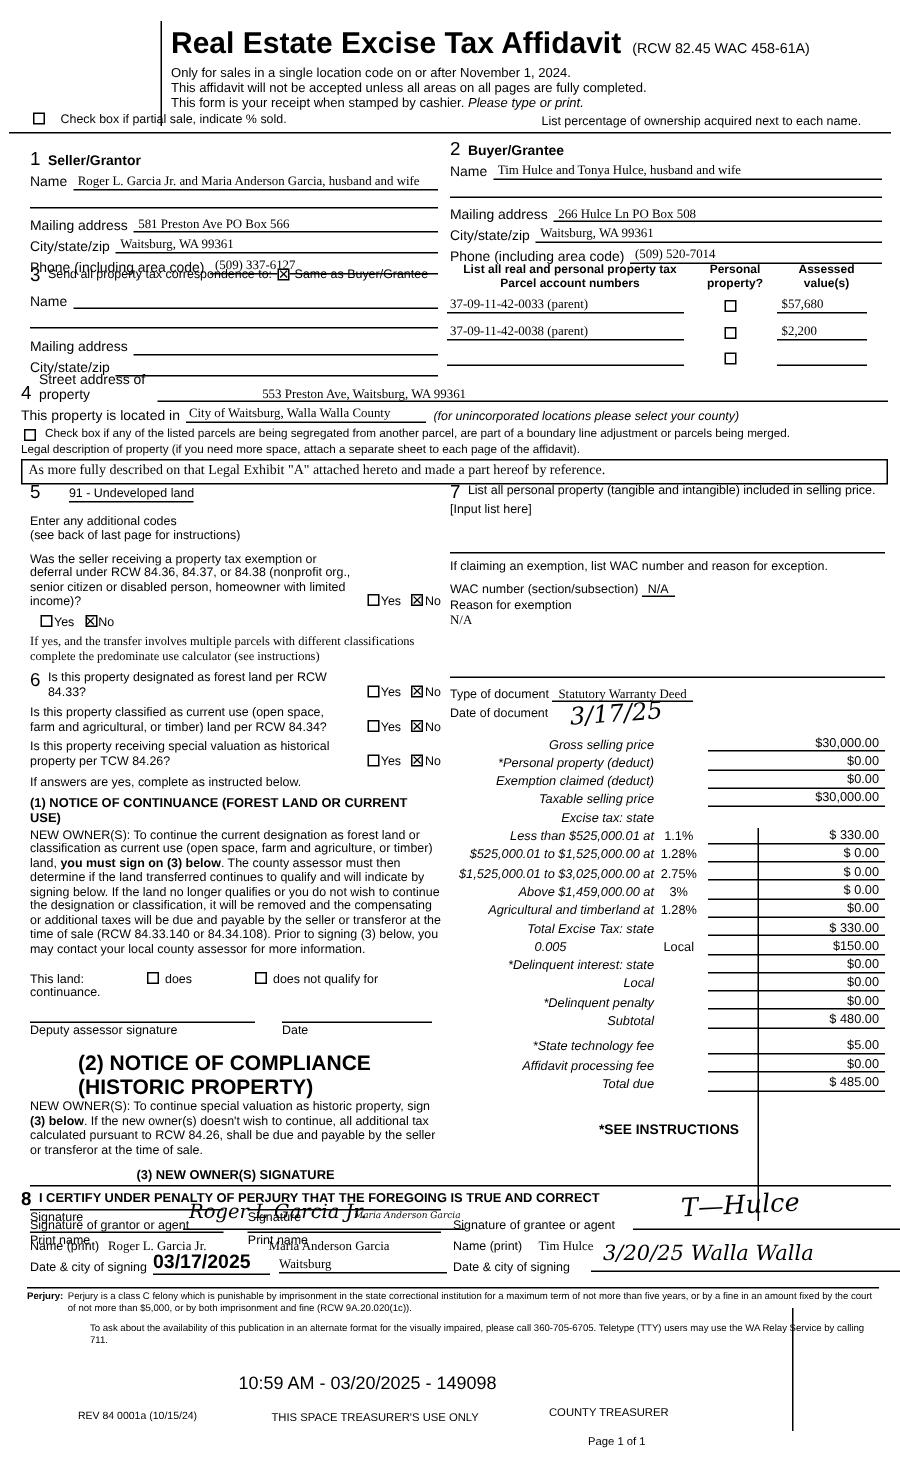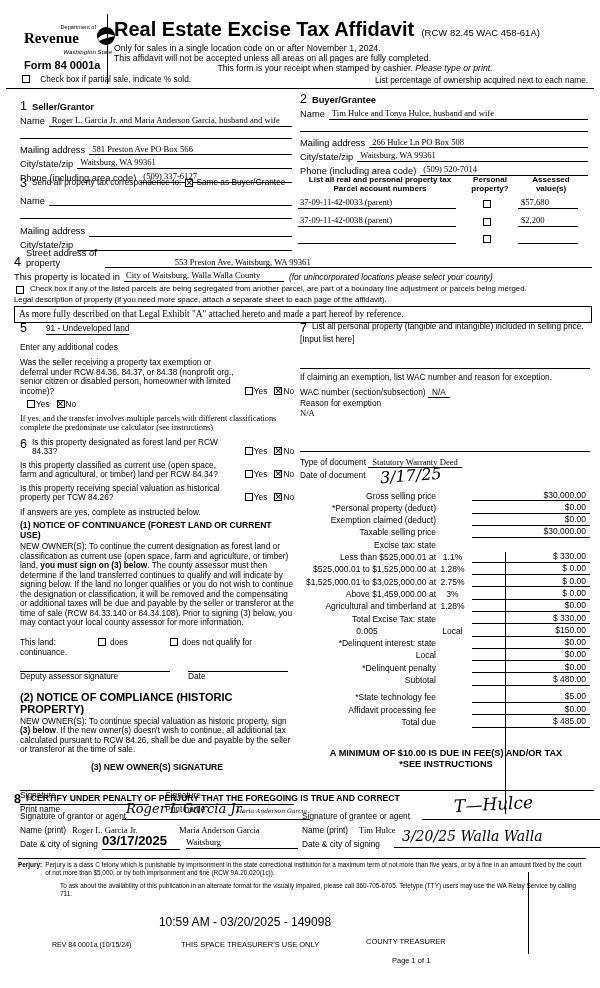--- a/index.html
+++ b/index.html
@@ -15,62 +15,50 @@
   .cb { display:inline-block; width:8px; height:8px; border:1px solid #000; position:relative; vertical-align:-1px; background:#fff; flex:none; }
   .cb.checked::after { content:'\2715'; position:absolute; left:-1px; top:-2px; font-size:9px; line-height:10px; font-style:normal; }
   .frow { display:flex; align-items:flex-end; margin-top:3px; }
   .frow .lab { white-space:nowrap; padding-right:4px; }
   .frow .val { flex:1; border-bottom:1px solid #000; padding-left:3px; min-height:10px; }
   .qrow { display:flex; align-items:flex-end; margin-top:4px; }
   .qrow .qtext { flex:1; padding-right:3px; }
   .yn { white-space:nowrap; padding-bottom:0px; }
   .yn .cb { margin:0 1px 0 7px; }
   .taxrow { display:flex; align-items:flex-end; height:12.3px; font-size:8.5px; }
-  .taxrow .tl { flex:1; text-align:right; white-space:nowrap; }
+  .taxrow .tl { flex:1; text-align:right; white-space:nowrap;font-style:italic; }
   .taxrow .tr { width:36px; text-align:center; padding-right:3px; white-space:nowrap; }
   .taxrow .ta { width:118px; border-bottom:1px solid #000; text-align:right; padding-right:4px; white-space:nowrap; }
   .taxrow.nounder .ta { border-bottom:none; }
   .hline { position:absolute; height:1px; background:#000; }
   .vline { position:absolute; width:1px; background:#000; }
   .small { font-size:7.8px; }
   .tiny { font-size:6.4px; line-height:1.3; }
   .sig-col { width:47%; }
 </style>
 </head>
 <body>
 
 <div class="page">
 
-  <div class="abs" style="left:24px;top:24px;width:88px;">
-    <div style="font-size:5.6px;text-align:right;padding-right:16px;">Department of</div>
-    <div style="position:relative;">
-      <span class="b" style="font-family:'Liberation Serif',serif;font-size:15px;">Revenue</span>
-      <svg width="20" height="20" style="position:absolute;right:-4px;top:-4px;" viewBox="0 0 20 20">
-          <circle cx="10" cy="10" r="9" fill="#000"></circle>
-          <path d="M2 12 C7 7, 13 7, 19 10 C13 11, 7 13, 3 15 Z" fill="#fff"></path>
-        </svg>
-    </div>
-    <div class="i" style="font-size:6.2px;text-align:right;">Washington State</div>
-    <div class="b" style="font-size:11px;margin-top:4px;white-space:nowrap;">Form 84 0001a</div>
-  </div>
   <div class="vline" style="left:107px;top:14px;height:70px;"></div>
   <div class="abs" style="left:114px;top:18px;width:482px;">
     <div>
       <span class="b" style="font-size:20px;">Real Estate Excise Tax Affidavit</span>
       <span style="font-size:9.5px;margin-left:5px;">(RCW 82.45 WAC 458-61A)</span>
     </div>
     <div style="font-size:8.7px;margin-top:2px;">Only for sales in a single location code on or after November 1, 2024.</div>
     <div style="font-size:8.7px;">This affidavit will not be accepted unless all areas on all pages are fully completed.</div>
-    <div style="font-size:8.7px;text-align:center;"><span>This form is your receipt when stamped by cashier. </span><span class="i">Please type or print.</span></div>
+    <div style="font-size:8.7px;"><span>This form is your receipt when stamped by cashier. </span><span class="i">Please type or print.</span></div>
   </div>
   <div class="abs" style="left:22px;top:75px;">
     <span class="cb"></span>
     <span style="margin-left:8px;">Check box if partial sale, indicate % sold.</span>
   </div>
-  <div class="abs" style="left:330px;top:76px;padding-left:45px;">List percentage of ownership acquired next to each name.</div>
+  <div class="abs" style="left:316px;top:76px;padding-left:45px;">List percentage of ownership acquired next to each name.</div>
   <div class="hline" style="left:6px;top:88px;width:588px;"></div>
 
   <div class="abs" style="left:20px;top:100px;width:272px;">
     <div><span class="num">1</span><span class="b" style="font-size:9.3px;">Seller/Grantor</span></div>
     <div class="frow">
         <span class="lab" style="font-size:9.3px;">Name</span>
         <span class="val serif">Roger L. Garcia Jr. and Maria Anderson Garcia, husband and wife</span>
       </div>
     <div class="u" style="margin-top:11px;height:1px;"></div>
     <div class="frow" style="margin-top:6px;">
@@ -180,20 +168,21 @@
     <div class="small" style="margin-top:2px;">Legal description of property (if you need more space, attach a separate sheet to each page of the affidavit).</div>
     <div style="border:1px solid #000;margin-top:1px;padding:2px 4px;font-size:9.3px;" class="serif">As more fully described on that Legal Exhibit "A" attached hereto and made a part hereof by reference.</div>
   </div>
 
   <div class="abs" style="left:20px;top:322px;width:274px;">
     <div style="display:flex;align-items:flex-end;">
       <span class="num">5</span>
       <span class="u" style="margin-left:14px;">91 - Undeveloped land</span>
     </div>
     <div style="margin-top:8px;">Enter any additional codes</div>
+    <div>(see back of last page for instructions)</div>
 
     <div class="qrow" style="margin-top:6px;">
       <span class="qtext">Was the seller receiving a property tax exemption or deferral under RCW 84.36, 84.37, or 84.38 (nonprofit org., senior citizen or disabled person, homeowner with limited income)?</span>
       <span class="yn"><span class="cb"></span><span>Yes</span><span class="cb checked"></span><span>No</span></span>
     </div>
     <div class="qrow">
       <span class="yn"><span class="cb"></span><span>Yes</span><span class="cb checked"></span><span>No</span></span>
     </div>
     <div style="margin-top:4px;font-family:Liberation Serif, serif;">If yes, and the transfer involves multiple parcels with different classifications complete the predominate use calculator (see instructions)</div>
 
@@ -228,21 +217,21 @@
       <div style="width:150px;">
           <div class="u" style="height:1px;"></div>
           <div>Deputy assessor signature</div>
         </div>
       <div style="width:100px;margin-left:18px;">
           <div class="u" style="height:1px;"></div>
           <div>Date</div>
         </div>
     </div>
 
-    <div class="b" style="margin-top:9px;font-size:11px;">(2) NOTICE OF COMPLIANCE (HISTORIC PROPERTY)</div>
+    <div class="b" style="margin-top:9px;font-size:14px;margin-left:32px;">(2) NOTICE OF COMPLIANCE (HISTORIC PROPERTY)</div>
     <div style="margin-top:1px;"><span>NEW OWNER(S): To continue special valuation as historic property, sign </span><span class="b">(3) below</span><span>. If the new owner(s) doesn't wish to continue, all additional tax calculated pursuant to RCW 84.26, shall be due and payable by the seller or transferor at the time of sale.</span></div>
 
     <div class="b" style="text-align:center;margin-top:8px;font-size:8.6px;">(3) NEW OWNER(S) SIGNATURE</div>
 
     <div style="display:flex;justify-content:space-between;margin-top:17px;">
       <div class="sig-col">
           <div class="u" style="height:1px;"></div>
           <div>Signature</div>
         </div>
       <div class="sig-col">
@@ -373,21 +362,20 @@
         <span class="ta">$0.00</span>
       </div>
     <div class="taxrow">
         <span class="tl">Total due</span>
         <span class="tr"></span>
         <span class="ta">$ 485.00</span>
       </div>
   </div>
 
   <div class="abs b" style="left:300px;top:748px;width:292px;text-align:center;font-size:9.2px;">
-    <div>A MINIMUM OF $10.00 IS DUE IN FEE(S) AND/OR TAX</div>
     <div>*SEE INSTRUCTIONS</div>
   </div>
 
   <div class="hline" style="left:20px;top:790px;width:574px;"></div>
 
   <div class="abs" style="left:14px;top:793px;width:580px;height:62px;">
     <div style="display:flex;align-items:center;">
       <span class="num b">8</span>
       <span class="b" style="font-size:8.6px;">I CERTIFY UNDER PENALTY OF PERJURY THAT THE FOREGOING IS TRUE AND CORRECT</span>
     </div>

